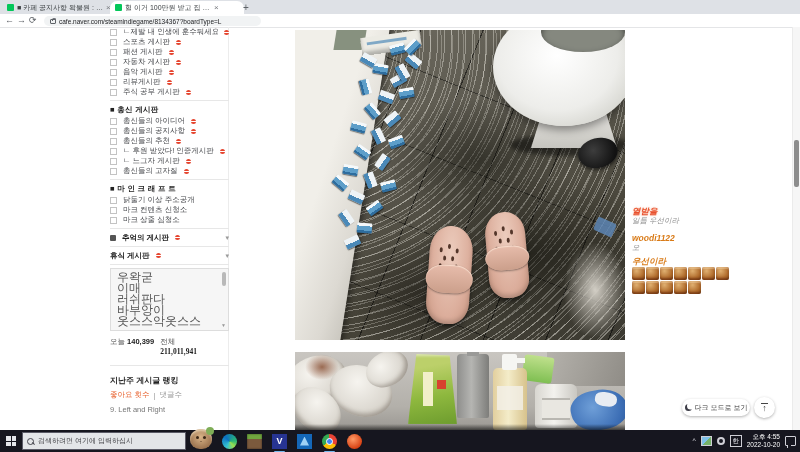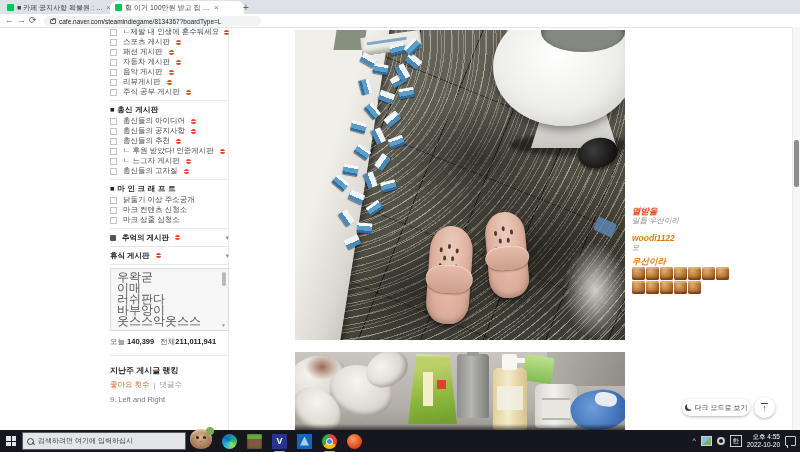--- a/index.html
+++ b/index.html
@@ -40,21 +40,21 @@
   .membtn{margin-left:auto;width:9px;height:9px;border:1px solid #ccc;background:#fff;color:#888;
           font-size:6px;line-height:8px;text-align:center;}
   .membtn+ .membtn{margin-left:2px;}
   .membox{position:relative;height:58px;border:1px solid #ddd;background:#f6f6f6;margin-top:2px;
           padding:3px 10px 0 6px;overflow:hidden;}
   .member{height:11px;line-height:11px;font-size:12px;color:#555;white-space:nowrap;overflow:hidden;}
   .memscroll{position:absolute;right:2px;top:3px;width:4px;height:14px;background:#b9b9b9;border-radius:2px;}
   .memarrow{position:absolute;right:2px;bottom:2px;font-size:5px;color:#999;}
   .stats{display:flex;gap:6px;margin-top:6px;font-size:7.5px;color:#555;}
   .stats b{color:#222;}
-  .statcol{display:flex;flex-direction:row;line-height:10px;}
+  .statcol{display:flex;flex-direction:column;line-height:10px;font-family:Liberation Serif, serif;}
   .rank-title{margin-top:9px;font-size:8px;font-weight:bold;color:#222;}
   .rank-tabs{margin-top:4px;font-size:7.5px;color:#999;display:flex;gap:4px;align-items:center;}
   .rank-tab-on{color:#e8602c;}
   .rank-item{margin-top:5px;font-size:7.5px;color:#777;white-space:nowrap;}
   
   .cmts{position:absolute;left:632px;top:206px;width:118px;}
   .cmt{margin-bottom:3px;font-style:italic;}
   .cnick{font-size:8.5px;font-weight:bold;line-height:10px;white-space:nowrap;}
   .ctext{font-size:7.5px;color:#8d8d8d;line-height:9px;}
   .nick-red{color:#e8502e;text-shadow:0 0 2px rgba(240,120,60,.55);}

